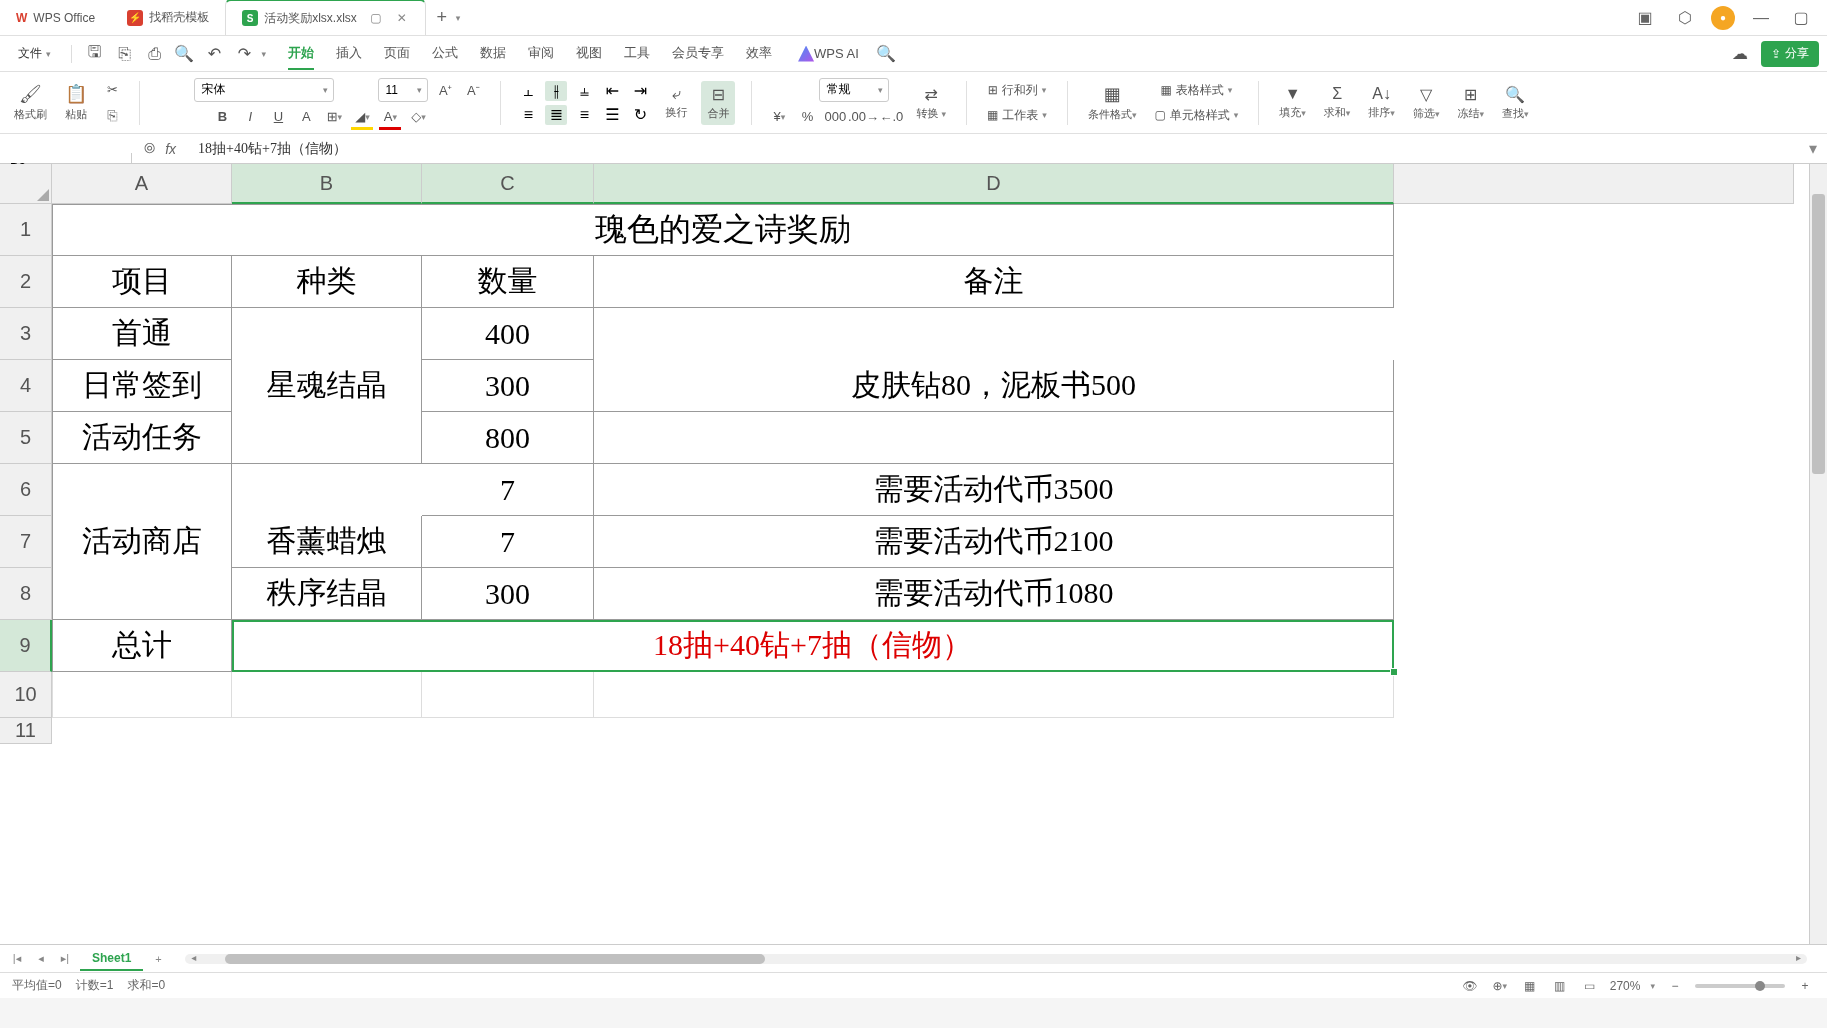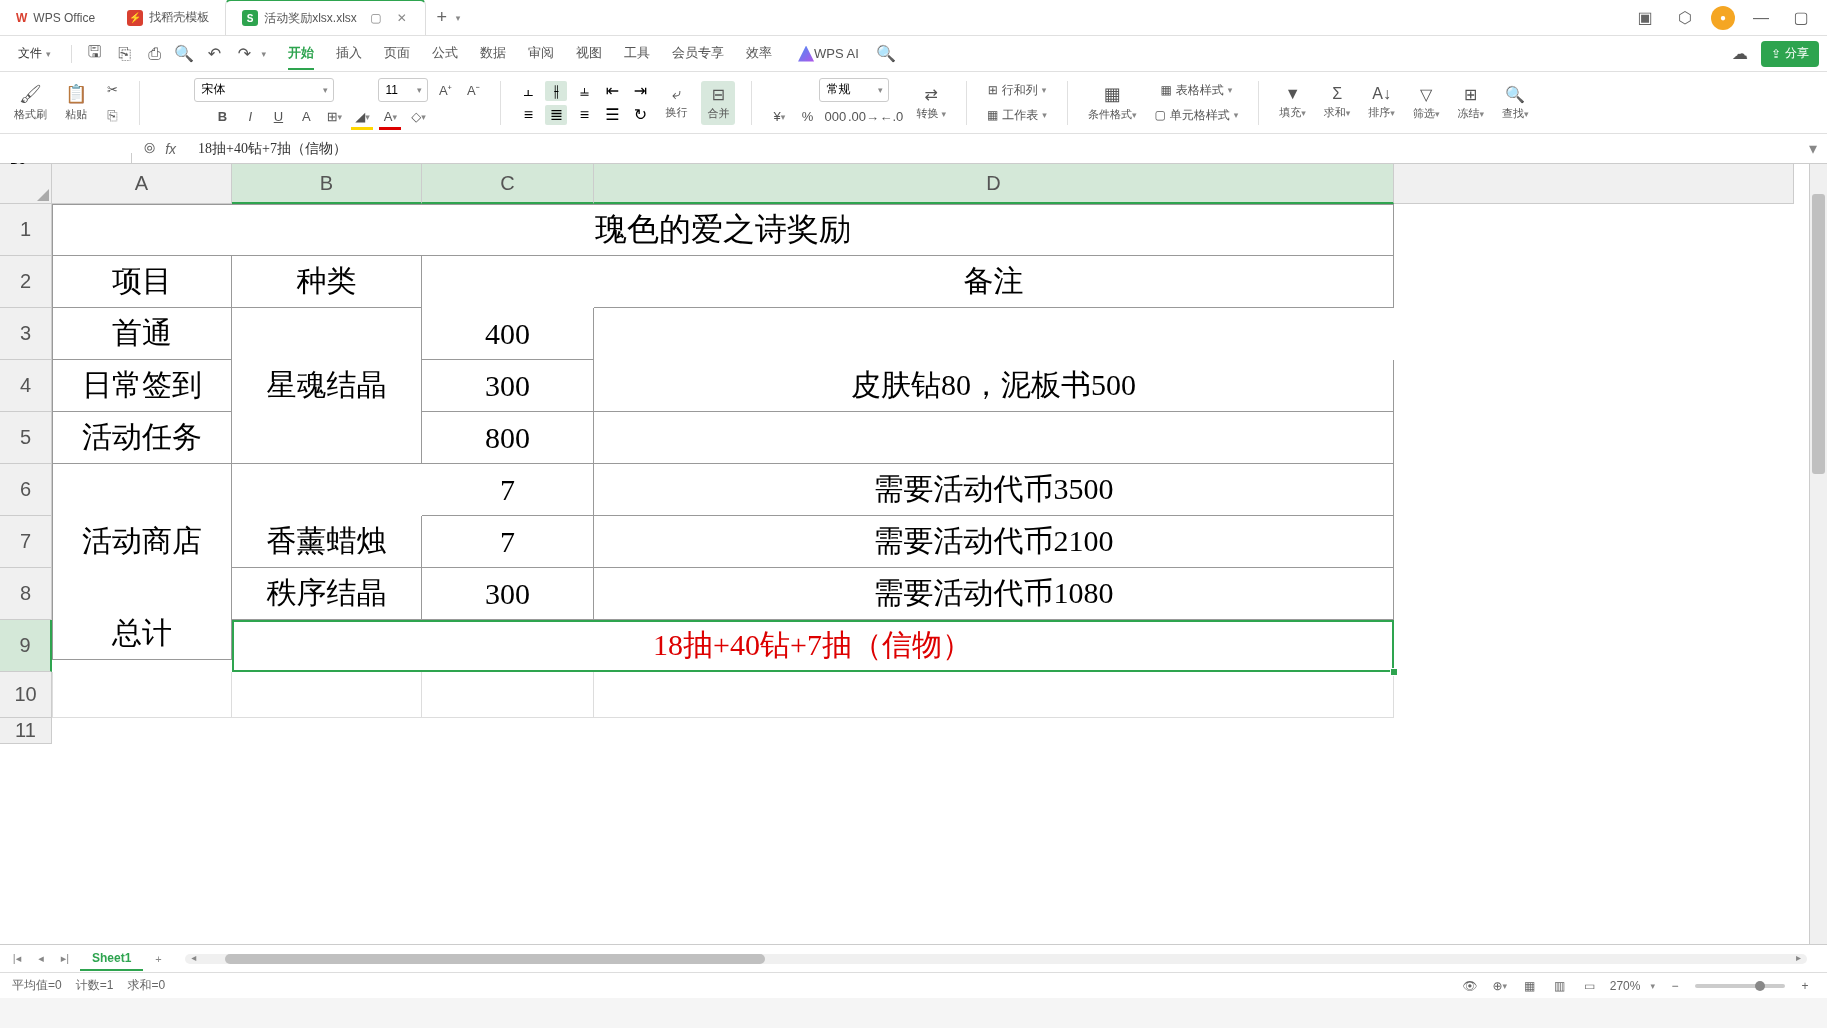--- a/index.html
+++ b/index.html
@@ -337,20 +337,21 @@
         <div class="row-h sel" style="height:52px">9</div>
         <div class="row-h" style="height:46px">10</div>
         <div class="row-h" style="height:26px">11</div>
       </div>
       <div class="grid-body" style="width:1742px;height:740px">
 
         <div class="cell title" style="left:0;top:0;width:1342px;height:52px;border-top:1px solid #999;border-left:1px solid #999">瑰色的爱之诗奖励</div>
 
         <div class="cell" style="left:0;top:52px;width:180px;height:52px;border-left:1px solid #999">项目</div>
         <div class="cell" style="left:180px;top:52px;width:190px;height:52px">种类</div>
+        <div class="cell" style="left:370px;top:52px;width:172px;height:52px">数量</div>
         <div class="cell" style="left:0;top:104px;width:180px;height:52px;border-left:1px solid #999">首通</div>
 
         <div class="cell" style="left:542px;top:52px;width:800px;height:52px">备注</div>
         <div class="cell" style="left:370px;top:104px;width:172px;height:52px">400</div>
 
         <div class="cell" style="left:180px;top:104px;width:190px;height:156px">星魂结晶</div>
 
         <div class="cell" style="left:0;top:156px;width:180px;height:52px;border-left:1px solid #999">日常签到</div>
         <div class="cell" style="left:370px;top:156px;width:172px;height:52px">300</div>
         <div class="cell" style="left:542px;top:156px;width:800px;height:52px">皮肤钻80，泥板书500</div>
@@ -365,21 +366,21 @@
         <div class="cell" style="left:542px;top:260px;width:800px;height:52px">需要活动代币3500</div>
 
         <div class="cell" style="left:180px;top:312px;width:190px;height:52px">香薰蜡烛</div>
         <div class="cell" style="left:370px;top:312px;width:172px;height:52px">7</div>
         <div class="cell" style="left:542px;top:312px;width:800px;height:52px">需要活动代币2100</div>
 
         <div class="cell" style="left:180px;top:364px;width:190px;height:52px">秩序结晶</div>
         <div class="cell" style="left:370px;top:364px;width:172px;height:52px">300</div>
         <div class="cell" style="left:542px;top:364px;width:800px;height:52px">需要活动代币1080</div>
 
-        <div class="cell" style="left:0;top:404px;width:180px;height:52px;border-left:1px solid #999">总计</div>
+        <div class="cell" style="left:0;top:416px;width:180px;height:52px;border-left:1px solid #999">总计</div>
         <div class="cell red" style="left:180px;top:416px;width:1162px;height:52px">18抽+40钻+7抽（信物）</div>
 
         <div class="cell empty" style="left:0;top:468px;width:180px;height:46px;border-left:1px solid #ddd"></div>
         <div class="cell empty" style="left:180px;top:468px;width:190px;height:46px"></div>
         <div class="cell empty" style="left:370px;top:468px;width:172px;height:46px"></div>
         <div class="cell empty" style="left:542px;top:468px;width:800px;height:46px"></div>
 
         <div class="sel-outline" style="left:180px;top:416px;width:1162px;height:52px"></div>
         <div class="sel-handle" style="left:1338px;top:464px"></div>
       </div>

